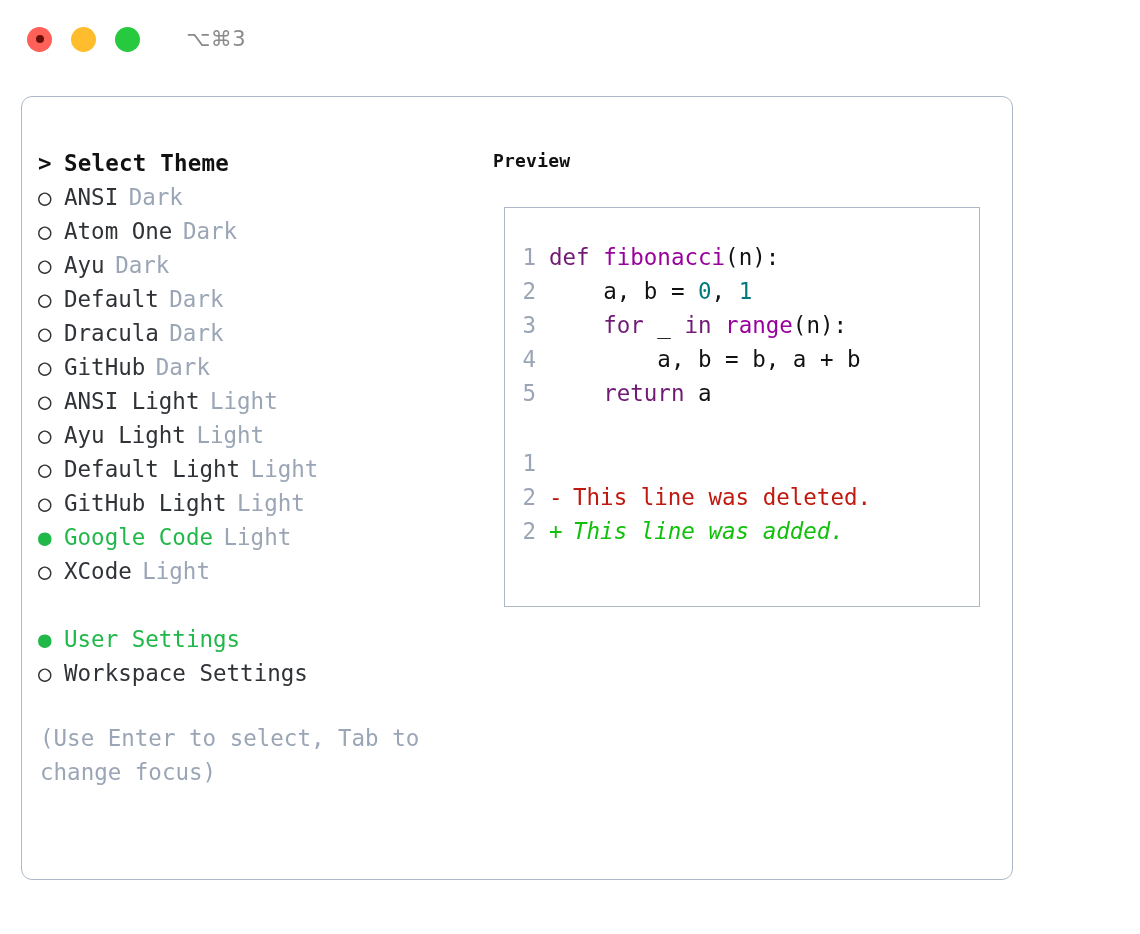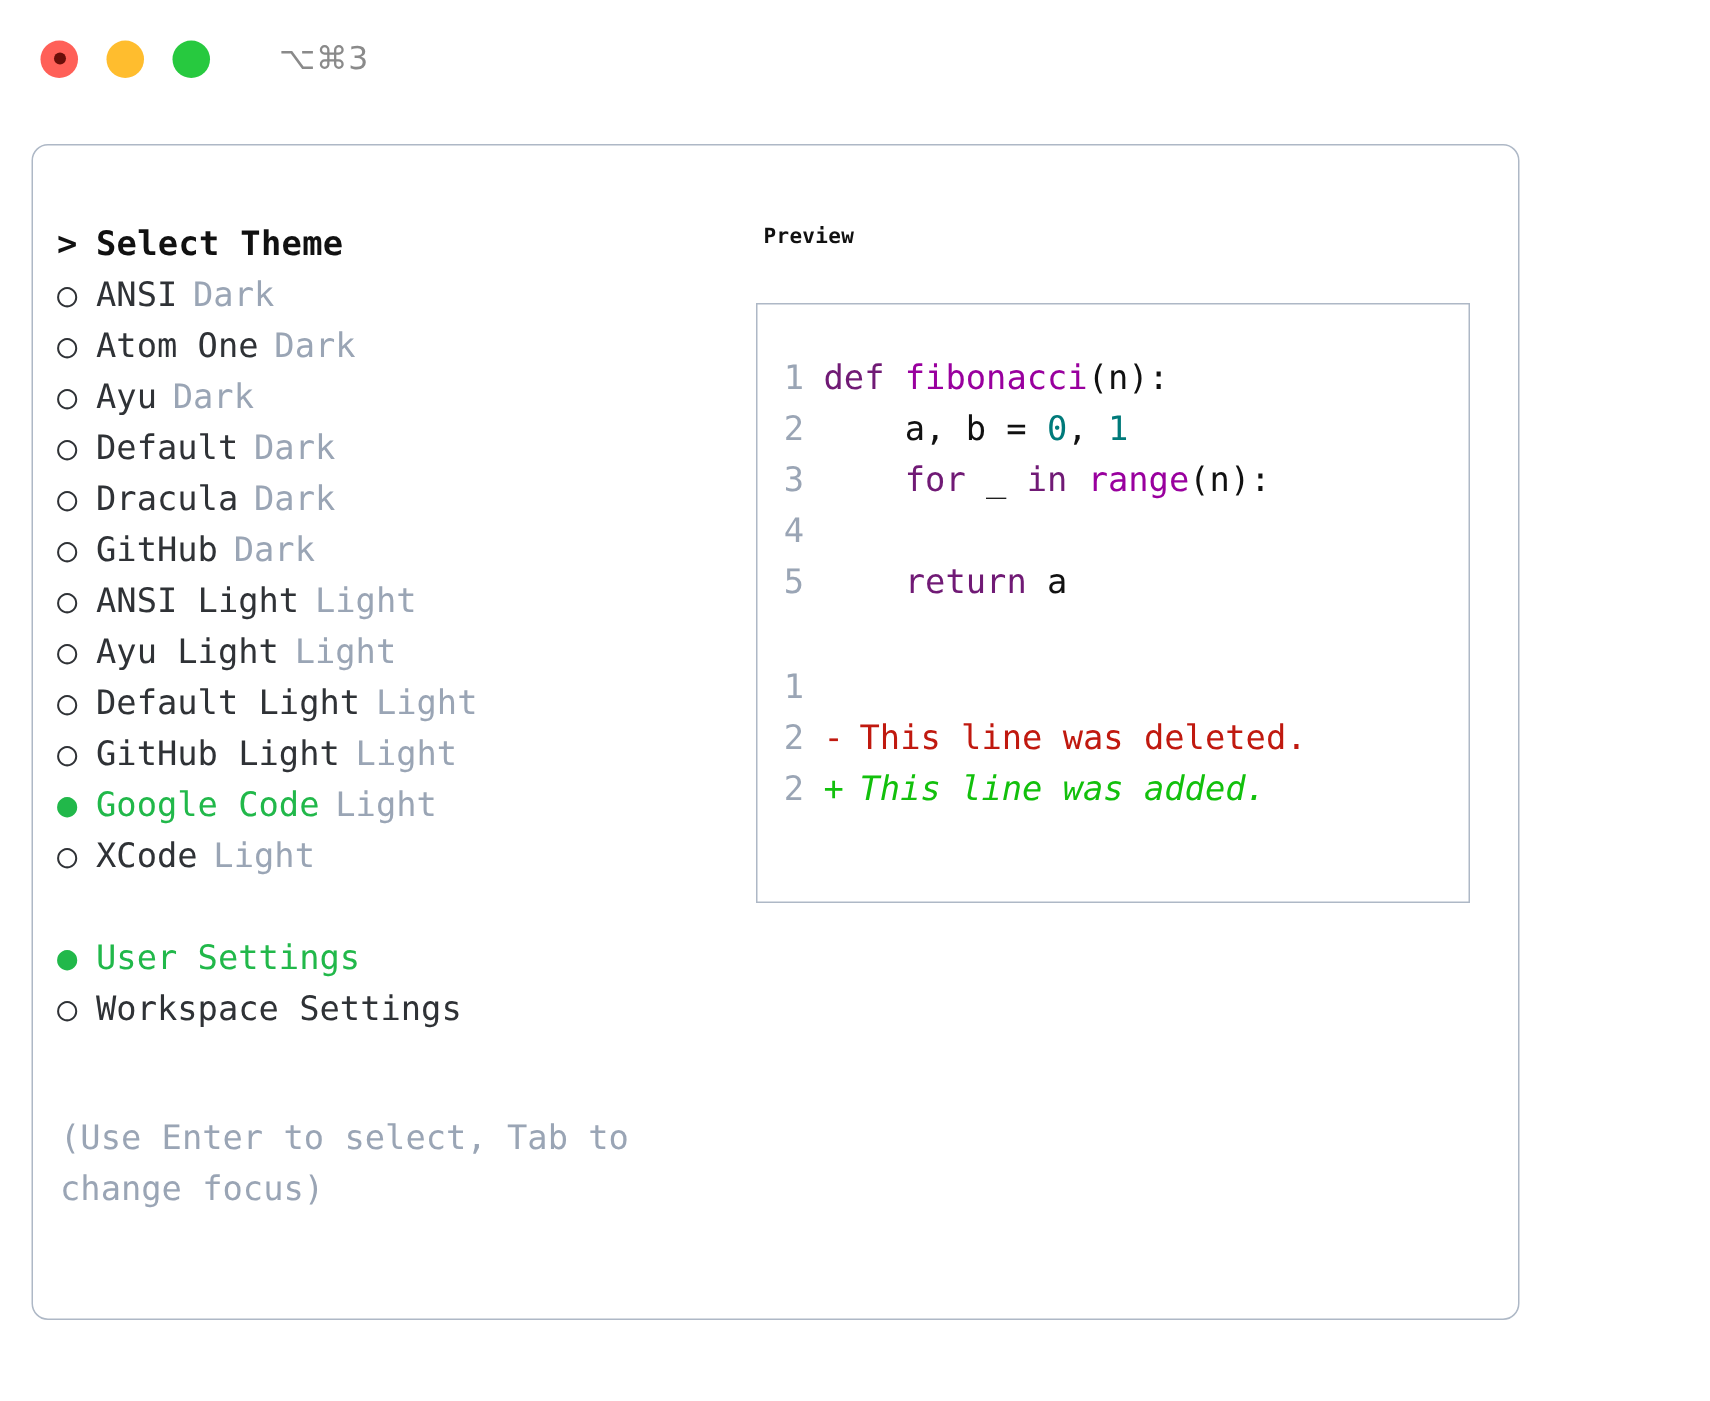--- a/index.html
+++ b/index.html
@@ -131,40 +131,40 @@
     color: #9aa5b5;
     margin-left: 10.5px;
   }
   .group-heading {
     color: #111111;
     font-weight: normal;
   }
   .spacer-row { height: 34px; }
 
   #hint-text {
-    margin-top: 48px;
+    margin-top: 27px;
     color: #9aa5b5;
     font-size: 22.5px;
     line-height: 34px;
     width: 400px;
     padding-left: 2px;
   }
 
   
   #preview-pane {
     flex: 1 1 auto;
     padding: 53px 0 0 0;
     box-sizing: border-box;
   }
   #preview-heading {
-    font-size: 14px;
+    font-size: 18px;
     font-weight: bold;
     color: #111111;
     letter-spacing: 0.2px;
-    margin-left: 23px;
+    margin-left: 7px;
   }
   #code-box {
     margin-top: 36px;
     margin-left: 18px;
     width: 476px;
     height: 400px;
     border: 1.6px solid #aeb8c6;
     box-sizing: border-box;
     background: #ffffff;
     padding: 36px 0 0 0;
@@ -309,21 +309,21 @@
       </div>
 
       <div id="preview-pane">
         <div id="preview-heading">Preview</div>
 
         <div id="code-box">
           <div id="code-lines">
               <div class="code-line"><span class="lineno">1</span><span class="code-text"><span class="tok-kw">def </span><span class="tok-fn">fibonacci</span><span class="tok-pl">(n):</span></span></div>
               <div class="code-line"><span class="lineno">2</span><span class="code-text"><span class="tok-pl">    a, b = </span><span class="tok-num">0</span><span class="tok-pl">, </span><span class="tok-num">1</span></span></div>
               <div class="code-line"><span class="lineno">3</span><span class="code-text"><span class="tok-pl">    </span><span class="tok-kw">for</span><span class="tok-pl"> _ </span><span class="tok-kw">in</span><span class="tok-pl"> </span><span class="tok-fn">range</span><span class="tok-pl">(n):</span></span></div>
-              <div class="code-line"><span class="lineno">4</span></div>
+              <div class="code-line"><span class="lineno">4</span><span class="code-text"><span class="tok-pl">        a, b = b, a + b</span></span></div>
               <div class="code-line"><span class="lineno">5</span><span class="code-text"><span class="tok-pl">    </span><span class="tok-kw">return</span><span class="tok-pl"> a</span></span></div>
             </div>
           <div class="diff-gap"></div>
           <div id="diff-lines">
               <div class="code-line"><span class="lineno">1</span></div>
               <div class="code-line"><span class="lineno">2</span><span class="diff-del"><span class="diff-sign">-</span><span>This line was deleted.</span></span></div>
               <div class="code-line"><span class="lineno">2</span><span class="diff-add"><span class="diff-sign">+</span><span>This line was added.</span></span></div>
             </div>
         </div>
       </div>

